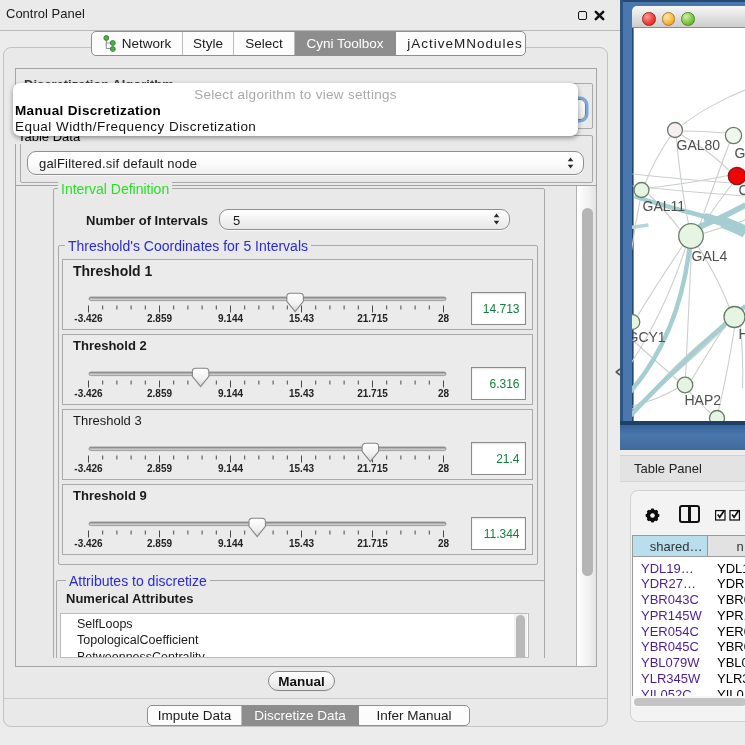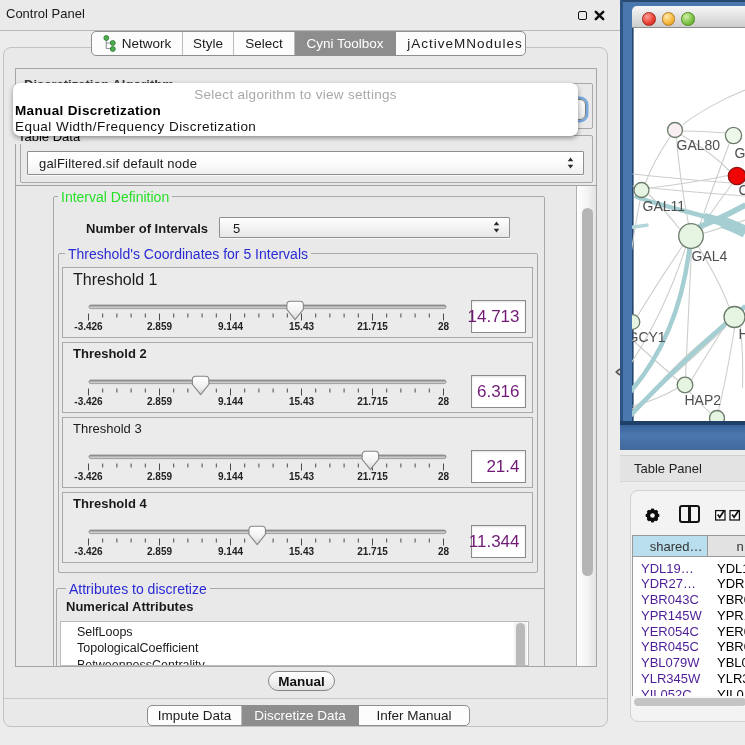--- a/index.html
+++ b/index.html
@@ -1,24 +1,24 @@
 <!DOCTYPE html>
 <html><head><meta charset="utf-8"><style>
 html,body{margin:0;padding:0}
 body{width:745px;height:745px;position:relative;background:#ebebeb;
  font-family:"Liberation Sans",sans-serif;overflow:hidden;-webkit-font-smoothing:antialiased}
 .abs{position:absolute}
 .txt{position:absolute;white-space:nowrap;color:#1a1a1a}
 .grp{position:absolute;border:1px solid #a9a9a9;border-radius:2px}
 .glab{position:absolute;background:#e9e9e9;padding:0 3px;font-size:14px;white-space:nowrap}
-.combo{position:absolute;border:1px solid #8f8f8f;border-radius:1px;
+.combo{position:absolute;border:1px solid #8f8f8f;border-radius:9px;
  background:linear-gradient(#ffffff,#f4f4f4 45%,#e7e7e7);box-shadow:0 1px 0 rgba(255,255,255,.7)}
 .combo .ar{position:absolute;right:9px;top:50%;width:7px;height:12px;margin-top:-6px}
 .vbox{position:absolute;border:1px solid #8a8a8a;background:#fff;box-shadow:inset 0 1px 2px rgba(0,0,0,.12)}
-.vbox span{position:absolute;right:5.5px;top:50%;transform:translateY(-50%);font-size:17px;color:#701a75}
+.vbox span{position:absolute;right:5.5px;top:50%;transform:translateY(-50%);font-size:12px;color:#15803d}
 .tabbar{position:absolute;display:flex;border:1px solid #8e8e8e;border-radius:5px;
  background:#fcfcfc;overflow:hidden;align-items:stretch}
 .tab{font-size:13.5px;color:#1c1c1c;display:flex;align-items:center;justify-content:center;
  border-right:1px solid #bcbcbc}
 .tab:last-child{border-right:none}
 .tab.sel{background:#8d8d8d;color:#fff;border-right-color:#8d8d8d}
 </style></head><body>
 
 <div class="abs" style="left:0;top:0;width:620px;height:745px;background:#ececec"></div>
 
@@ -49,38 +49,38 @@
  <svg class="ar" width="5.5" height="11" viewBox="0 0 5.5 11">
       <path d="M2.75 0.4 L5.3 4 H0.2 Z M2.75 10.6 L0.2 7 H5.3 Z" fill="#2a2a2a"></path>
     </svg>
 </div>
 
 <div class="abs" style="left:15px;top:185px;width:582px;height:1px;background:#a2a2a2"></div>
 <div class="abs" style="left:576px;top:186px;width:1px;height:481px;background:#b0b0b0"></div>
 <div class="abs" style="left:577px;top:186px;width:19px;height:480px;background:linear-gradient(90deg,#ffffff,#f2f2f2 60%,#e3e3e3)"></div>
 <div class="abs" style="left:581.5px;top:208px;width:11px;height:368px;background:#b5b5b5;border-radius:5.5px"></div>
 
-<div class="abs" id="scrollpane" style="left:16px;top:186px;width:560px;height:480px;overflow:hidden">
+<div class="abs" id="scrollpane" style="left:16px;top:178px;width:560px;height:480px;overflow:hidden">
 
   <div class="grp" style="left:36.5px;top:10px;width:490px;height:500px"></div>
   <div class="glab" style="left:42px;top:3px;color:#29e029">Interval Definition</div>
 
   <div class="txt" style="left:70px;top:35px;font-size:13px;font-weight:bold">Number of Intervals</div>
   <div class="combo" style="left:203px;top:30.5px;width:291px;height:21px;box-sizing:border-box">
     <div class="txt" style="left:13px;top:3px;font-size:13px">5</div>
     <svg class="ar" width="5.5" height="11" viewBox="0 0 5.5 11">
         <path d="M2.75 0.4 L5.3 4 H0.2 Z M2.75 10.6 L0.2 7 H5.3 Z" fill="#2a2a2a"></path>
       </svg>
   </div>
 
   <div class="grp" style="left:42px;top:67px;width:478px;height:318px"></div>
   <div class="glab" style="left:49px;top:60px;color:#2a2ad4">Threshold's Coordinates for 5 Intervals</div>
 
   <div class="abs" style="left:46px;top:81px;width:471px;height:71px;border:1px solid #a9a9a9;box-sizing:border-box;background:#ebebeb"></div>
-  <div class="txt" style="left:57px;top:85px;font-size:16px;font-weight:normal">Threshold 1</div>
+  <div class="txt" style="left:57px;top:85px;font-size:14px;font-weight:bold">Threshold 1</div>
   <svg class="abs" style="left:64px;top:105px;overflow:visible" width="375" height="46" viewBox="0 0 375 46">
    <defs>
         <linearGradient id="trg1" x1="0" y1="0" x2="0" y2="1">
           <stop offset="0" stop-color="#8a8a8a"></stop>
           <stop offset="1" stop-color="#e8e8e8"></stop>
         </linearGradient>
    <linearGradient id="thg1" x1="0" y1="0" x2="0" y2="1">
           <stop offset="0" stop-color="#ffffff"></stop>
           <stop offset=".6" stop-color="#f0f0f0"></stop>
           <stop offset="1" stop-color="#d2d2d2"></stop>
@@ -222,21 +222,21 @@
       <text x="150.5" y="39" font-size="10" font-weight="bold" fill="#222" text-anchor="middle" font-family="Liberation Sans">9.144</text>
       <text x="221.5" y="39" font-size="10" font-weight="bold" fill="#222" text-anchor="middle" font-family="Liberation Sans">15.43</text>
       <text x="292.5" y="39" font-size="10" font-weight="bold" fill="#222" text-anchor="middle" font-family="Liberation Sans">21.715</text>
       <text x="363.5" y="39" font-size="10" font-weight="bold" fill="#222" text-anchor="middle" font-family="Liberation Sans">28</text>
    <path d="M 282.09 18.3 v-4.6 a3.4 3.4 0 0 1 3.4 -3.4 h9.7 a3.4 3.4 0 0 1 3.4 3.4 v4.6 l-8.25 10.3 z" fill="url(#thg3)" stroke="#858585" stroke-width="1.1"></path>
   </svg>
   <div class="vbox" style="left:455px;top:264px;width:53px;height:31px">
       <span>21.4</span>
     </div>
   <div class="abs" style="left:46px;top:306px;width:471px;height:71px;border:1px solid #a9a9a9;box-sizing:border-box;background:#ebebeb"></div>
-  <div class="txt" style="left:57px;top:310px;font-size:13px;font-weight:bold">Threshold 4</div>
+  <div class="txt" style="left:57px;top:310px;font-size:13px;font-weight:bold">Threshold 9</div>
   <svg class="abs" style="left:64px;top:330px;overflow:visible" width="375" height="46" viewBox="0 0 375 46">
    <defs>
         <linearGradient id="trg4" x1="0" y1="0" x2="0" y2="1">
           <stop offset="0" stop-color="#8a8a8a"></stop>
           <stop offset="1" stop-color="#e8e8e8"></stop>
         </linearGradient>
    <linearGradient id="thg4" x1="0" y1="0" x2="0" y2="1">
           <stop offset="0" stop-color="#ffffff"></stop>
           <stop offset=".6" stop-color="#f0f0f0"></stop>
           <stop offset="1" stop-color="#d2d2d2"></stop>

